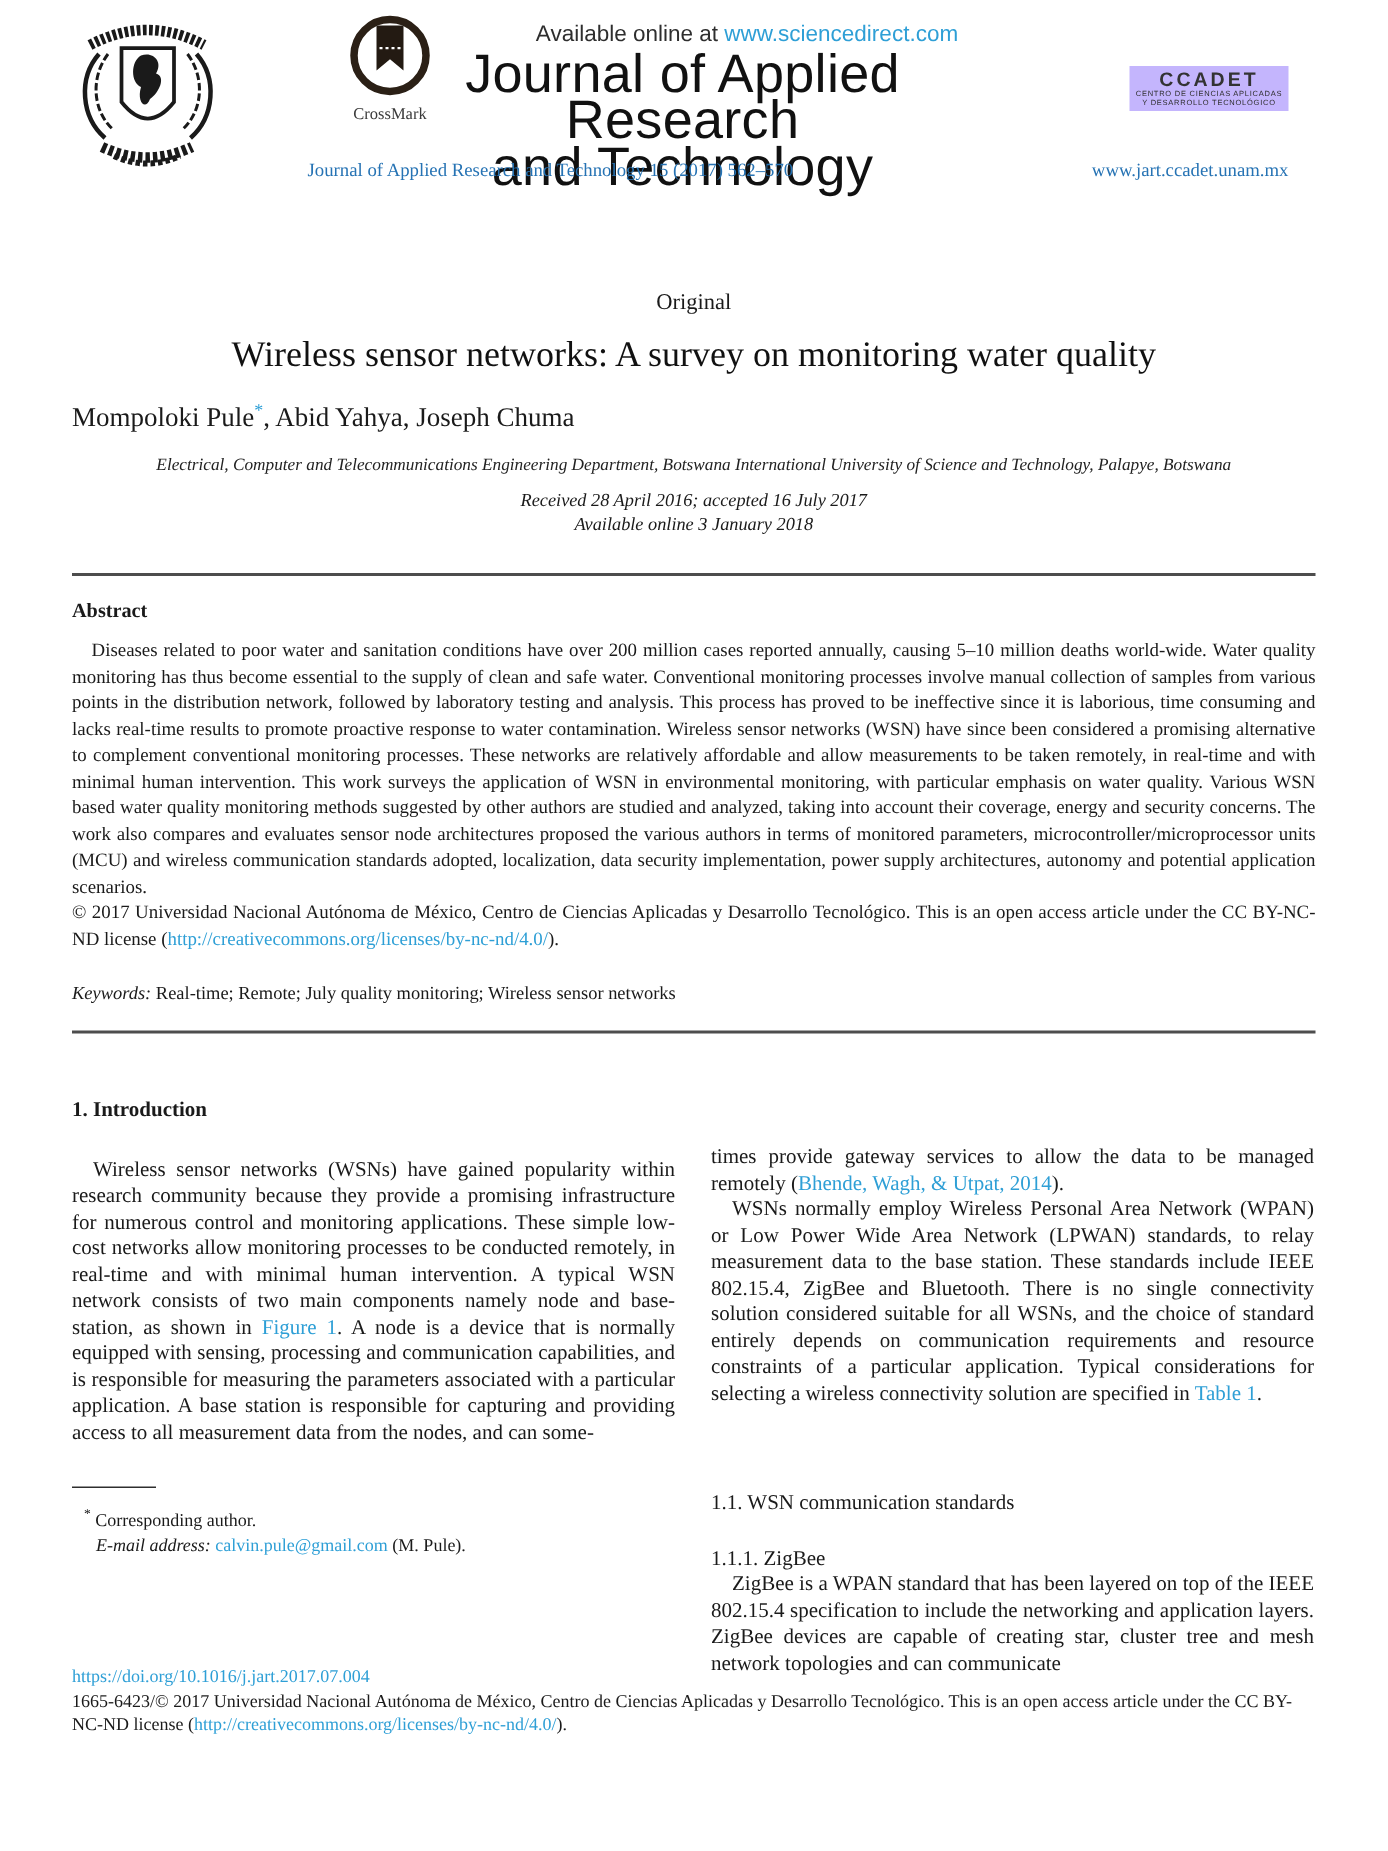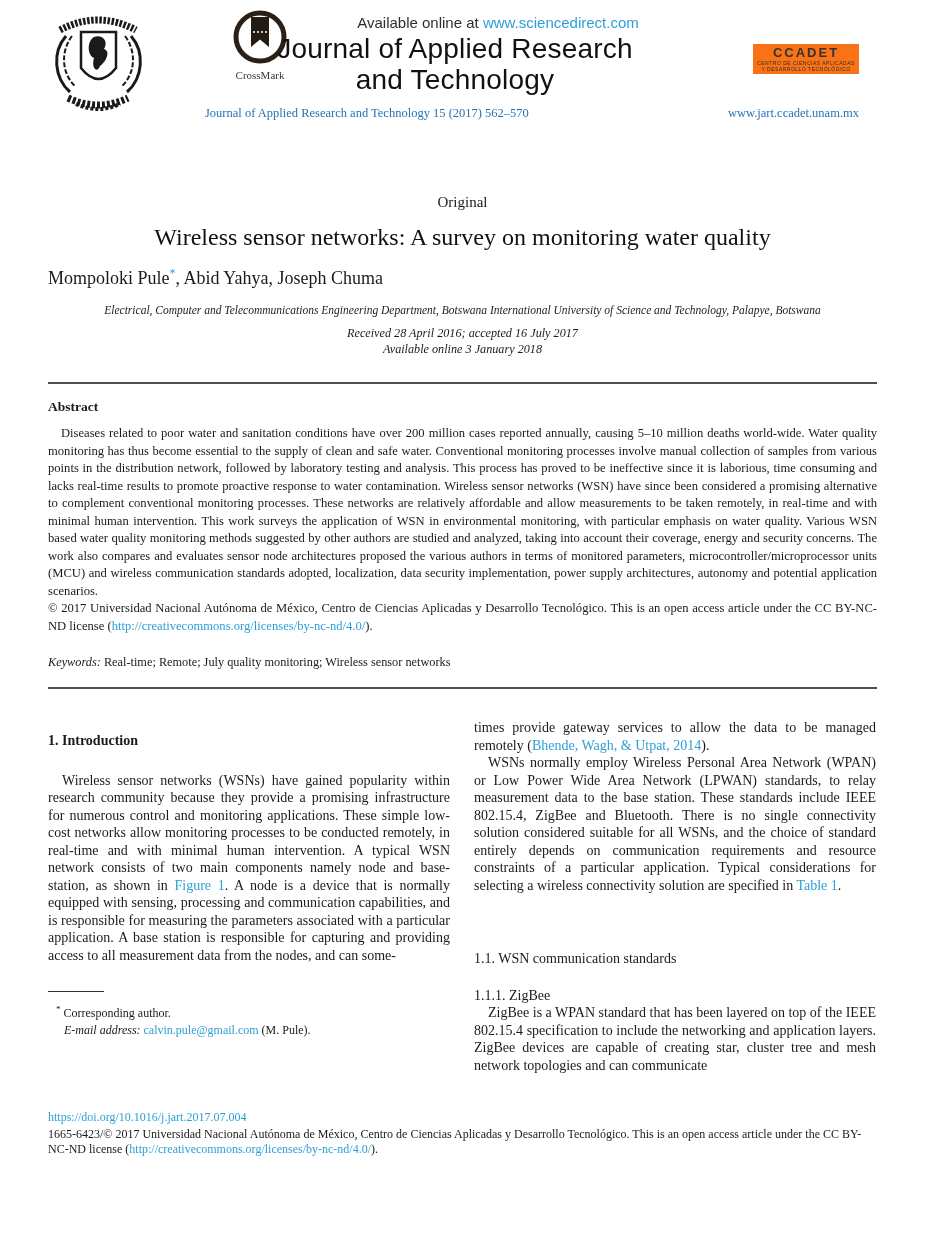--- a/index.html
+++ b/index.html
@@ -14,30 +14,30 @@
   .header { position: relative; height: 192px; }
   .unam-crest { position: absolute; left: 2px; top: 6px; width: 97px; height: 108px; }
   .crossmark { position: absolute; left: 172px; top: 10px; width: 80px; text-align: center; }
   .crossmark .cm-label { font-family: "Liberation Serif", serif; font-size: 11px; color: #3a3a3a; display: block; margin-top: 1px; }
   .available-line {
     position: absolute; left: 240px; top: 14px; width: 420px; text-align: center;
     font-family: "Liberation Sans", sans-serif; font-size: 15px; color: #2e2e2e;
   }
   .journal-name {
     position: absolute; left: 197px; top: 33px; width: 420px; text-align: center;
-    font-family: "Liberation Sans", sans-serif; font-size: 28px; line-height: 31px;
+    font-family: "Liberation Sans", sans-serif; font-size: 36px; line-height: 31px;
     color: #111; letter-spacing: 0.2px;
   }
   .citation-line {
     position: absolute; left: 157px; top: 106px; width: 500px; text-align: left;
     font-size: 12.5px; color: #2673b4;
   }
   .ccadet-box {
     position: absolute; right: 18px; top: 44px; width: 106px; height: 30px;
-    background: #f97316; color: #3c3c3c; text-align: center; overflow: hidden;
+    background: #c4b5fd; color: #3c3c3c; text-align: center; overflow: hidden;
     font-family: "Liberation Sans", sans-serif;
   }
   .ccadet-box .l1 { font-size: 13px; font-weight: bold; letter-spacing: 2px; line-height: 14px; margin-top: 2px; color: #333; }
   .ccadet-box .l2, .ccadet-box .l3 { font-size: 5px; line-height: 6px; color: #2e2e2e; letter-spacing: 0.5px; }
   .jart-link {
     position: absolute; right: 18px; top: 106px;
     font-size: 12.5px; color: #2673b4;
   }
   a, .lnk { text-decoration: none; cursor: pointer; }
   .blue-light { color: #2e9fd6; }
@@ -56,21 +56,21 @@
     font-size: 12.6px; line-height: 17.5px; text-align: justify; margin-top: 10px;
   }
   .abstract-body .para { text-indent: 13px; }
   .keywords { font-size: 12.3px; margin-top: 20px; }
   .keywords .kw-label { font-style: italic; }
   
   .columns { display: flex; gap: 24px; margin-top: 30px; }
   .col { width: 402px; font-size: 14px; line-height: 17.5px; text-align: justify; }
   .sec-head { font-size: 14px; font-weight: bold; margin: 13px 0 22px 0; text-align: left; }
   .col p { margin: 0; text-indent: 14px; }
-  .col p.no-indent { text-indent: 0; }
+  .col p.no-indent { text-indent: 0; margin-top: 44px; }
   .subsec { text-align: left; margin: 0; }
   .subsec-1 { margin-top: 56px; }
   .subsec-2 { margin-top: 19px; }
   .footnote-block { margin-top: 27px; font-size: 12px; line-height: 16.5px; text-align: left; }
   .fn-rule { border: 0; border-top: 1.5px solid #2e2e2e; width: 56px; margin: 0 0 9px 0; }
   .fn-line { margin-left: 8px; }
   .fn-line sup { font-size: 9px; }
   .fn-email { margin-left: 16px; }
   .fn-email .em-label { font-style: italic; }
   .fn-peer { margin-top: 14px; text-indent: 16px; }

